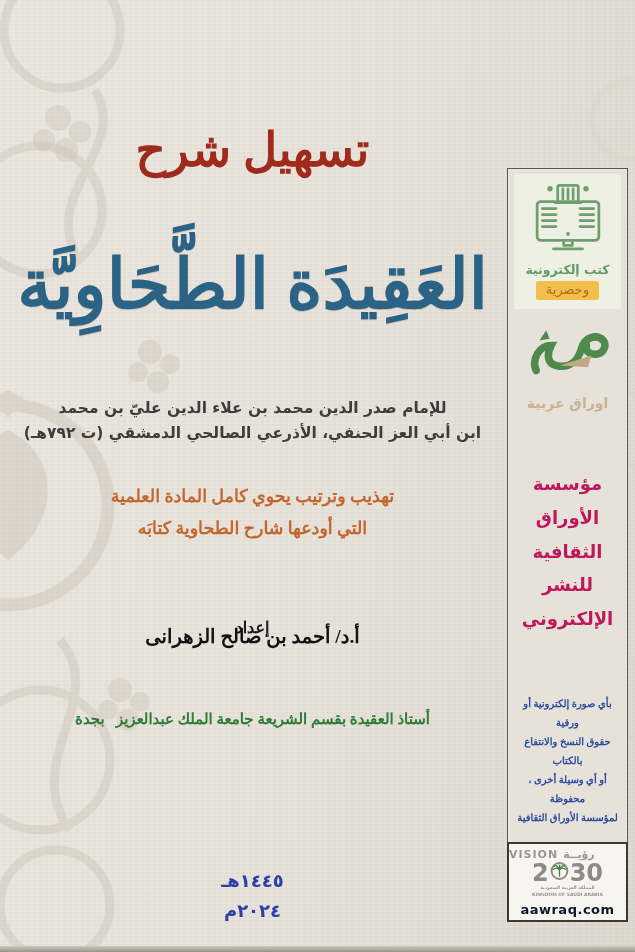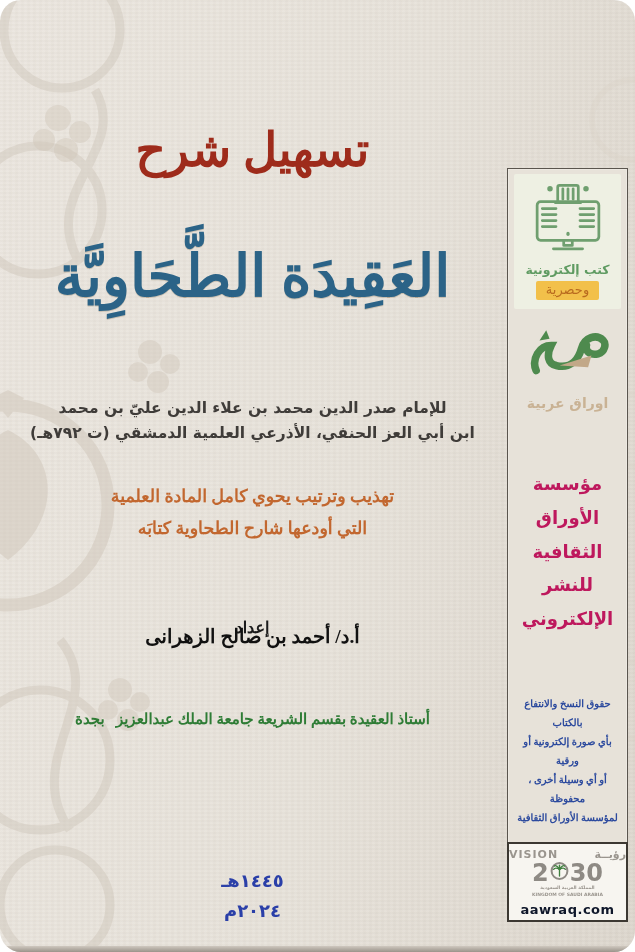--- a/index.html
+++ b/index.html
@@ -5,39 +5,38 @@
   * { margin:0; padding:0; box-sizing:border-box; }
   html,body { width:635px; height:952px; }
   body { font-family:"DejaVu Sans","Liberation Sans",sans-serif; overflow:hidden; }
 
   .cover {
     position:relative; width:635px; height:952px; overflow:hidden;
     background-image:
       repeating-linear-gradient(0deg, rgba(255,255,255,0.028) 0 2px, rgba(90,80,65,0.02) 2px 4px),
       repeating-linear-gradient(90deg, rgba(255,255,255,0.02) 0 3px, rgba(90,80,65,0.018) 3px 6px),
       linear-gradient(100deg,#ebe6df 0%,#e7e2da 55%,#ddd7ce 100%);
-    border-radius: 21px;
   }
 
   
   .ornaments { position:absolute; inset:0; pointer-events:none; }
 
   
   .bottom-edge {
     position:absolute; left:0; right:0; bottom:0; height:6px;
     background:linear-gradient(180deg,#cfc8bf,#9a938a);
   }
   .centered { position:absolute; left:0; width:505px; text-align:center; }
 
   .series-title {
     top:120px; font-size:47px; line-height:1.3; color:#9e2b1b;
     font-family:"Liberation Serif","DejaVu Serif",serif; font-weight:700;
   }
   .main-title {
-    top:232px; font-size:58px; line-height:1.55; color:#2b6387; font-weight:700;
+    top:232px; font-size:69px; line-height:1.55; color:#2b6387; font-weight:700;
     font-family:"Liberation Serif","DejaVu Serif",serif;
     text-shadow:0 1px 0 rgba(120,95,60,0.25);
     letter-spacing:-1px;
   }
   .author-block {
     top:396px; font-size:15.5px; line-height:1.6; color:#3f3c39; font-weight:700;
   }
   .desc-block {
     top:480px; font-size:17.5px; line-height:1.85; color:#c2672f; font-weight:700;
     font-family:"Liberation Serif","DejaVu Serif",serif;
@@ -81,21 +80,21 @@
   .copyright-note { top:525px; padding:0 6px; }
   .copyright-line {
     font-size:10px; font-weight:700; color:#2c4a9e; line-height:1.9; text-align:center;
     font-family:"Liberation Serif","DejaVu Serif",serif;
   }
 
   .vision-box {
     position:absolute; left:-1px; right:-1px; bottom:-1px; height:80px;
     background:#f7f5f0; border:2px solid #3c3832; text-align:center; padding-top:4px;
   }
-  .vision-row { display:flex; justify-content:space-between; align-items:center; gap:5px;
+  .vision-row { display:flex; justify-content:flex-start; align-items:center; gap:5px;
     color:#9a958e; font-size:11px; font-weight:700; letter-spacing:1px; direction:ltr; }
   .vision-year-row { display:flex; justify-content:center; align-items:center; gap:1px;
     direction:ltr; color:#8e8a84; font-size:24px; font-weight:700; line-height:1;
     font-family:"DejaVu Sans","Liberation Sans",sans-serif; }
   .kingdom-line { display:block; font-size:4.5px; color:#9a958e; font-weight:700; line-height:1.5; }
   .website-label { display:block; margin-top:3px; font-size:13px; font-weight:700; color:#0f172a;
     letter-spacing:0.5px; direction:ltr; }
 </style>
 </head>
 <body>
@@ -142,21 +141,21 @@
       <circle cx="630" cy="700" r="38"></circle>
     </g>
   </svg>
 
   <div class="centered series-title">تسهيل شرح</div>
 
   <div class="centered main-title">العَقِيدَة الطَّحَاوِيَّة</div>
 
   <div class="centered author-block">
     <div>للإمام صدر الدين محمد بن علاء الدين عليّ بن محمد</div>
-    <div>ابن أبي العز الحنفي، الأذرعي العلمية الدمشقي (ت ٧٩٢هـ)</div>
+    <div>ابن أبي العز الحنفي، الأذرعي الصالحي الدمشقي (ت ٧٩٢هـ)</div>
   </div>
 
   <div class="centered desc-block">
     <div>تهذيب وترتيب يحوي كامل المادة العلمية</div>
     <div>التي أودعها شارح الطحاوية كتابَه</div>
   </div>
 
   <div class="centered prepared-label">إعداد</div>
 
   <div class="centered preparer-name">أ.د/ أحمد بن صالح الزهرانى</div>
@@ -202,22 +201,22 @@
 
     <div class="sb-abs publisher-name">
       <div class="publisher-line">مؤسسة</div>
       <div class="publisher-line">الأوراق</div>
       <div class="publisher-line">الثقافية</div>
       <div class="publisher-line">للنشر</div>
       <div class="publisher-line">الإلكتروني</div>
     </div>
 
     <div class="sb-abs copyright-note">
+      <div class="copyright-line">بأي صورة إلكترونية أو ورقية</div>
       <div class="copyright-line">حقوق النسخ والانتفاع بالكتاب</div>
-      <div class="copyright-line">بأي صورة إلكترونية أو ورقية</div>
       <div class="copyright-line">أو أي وسيلة أخرى ، محفوظة</div>
       <div class="copyright-line">لمؤسسة الأوراق الثقافية</div>
     </div>
 
     <div class="vision-box">
       <div class="vision-row">
         <span>VISION</span>
         <span dir="rtl">رؤيــة</span>
       </div>
       <div class="vision-year-row">

